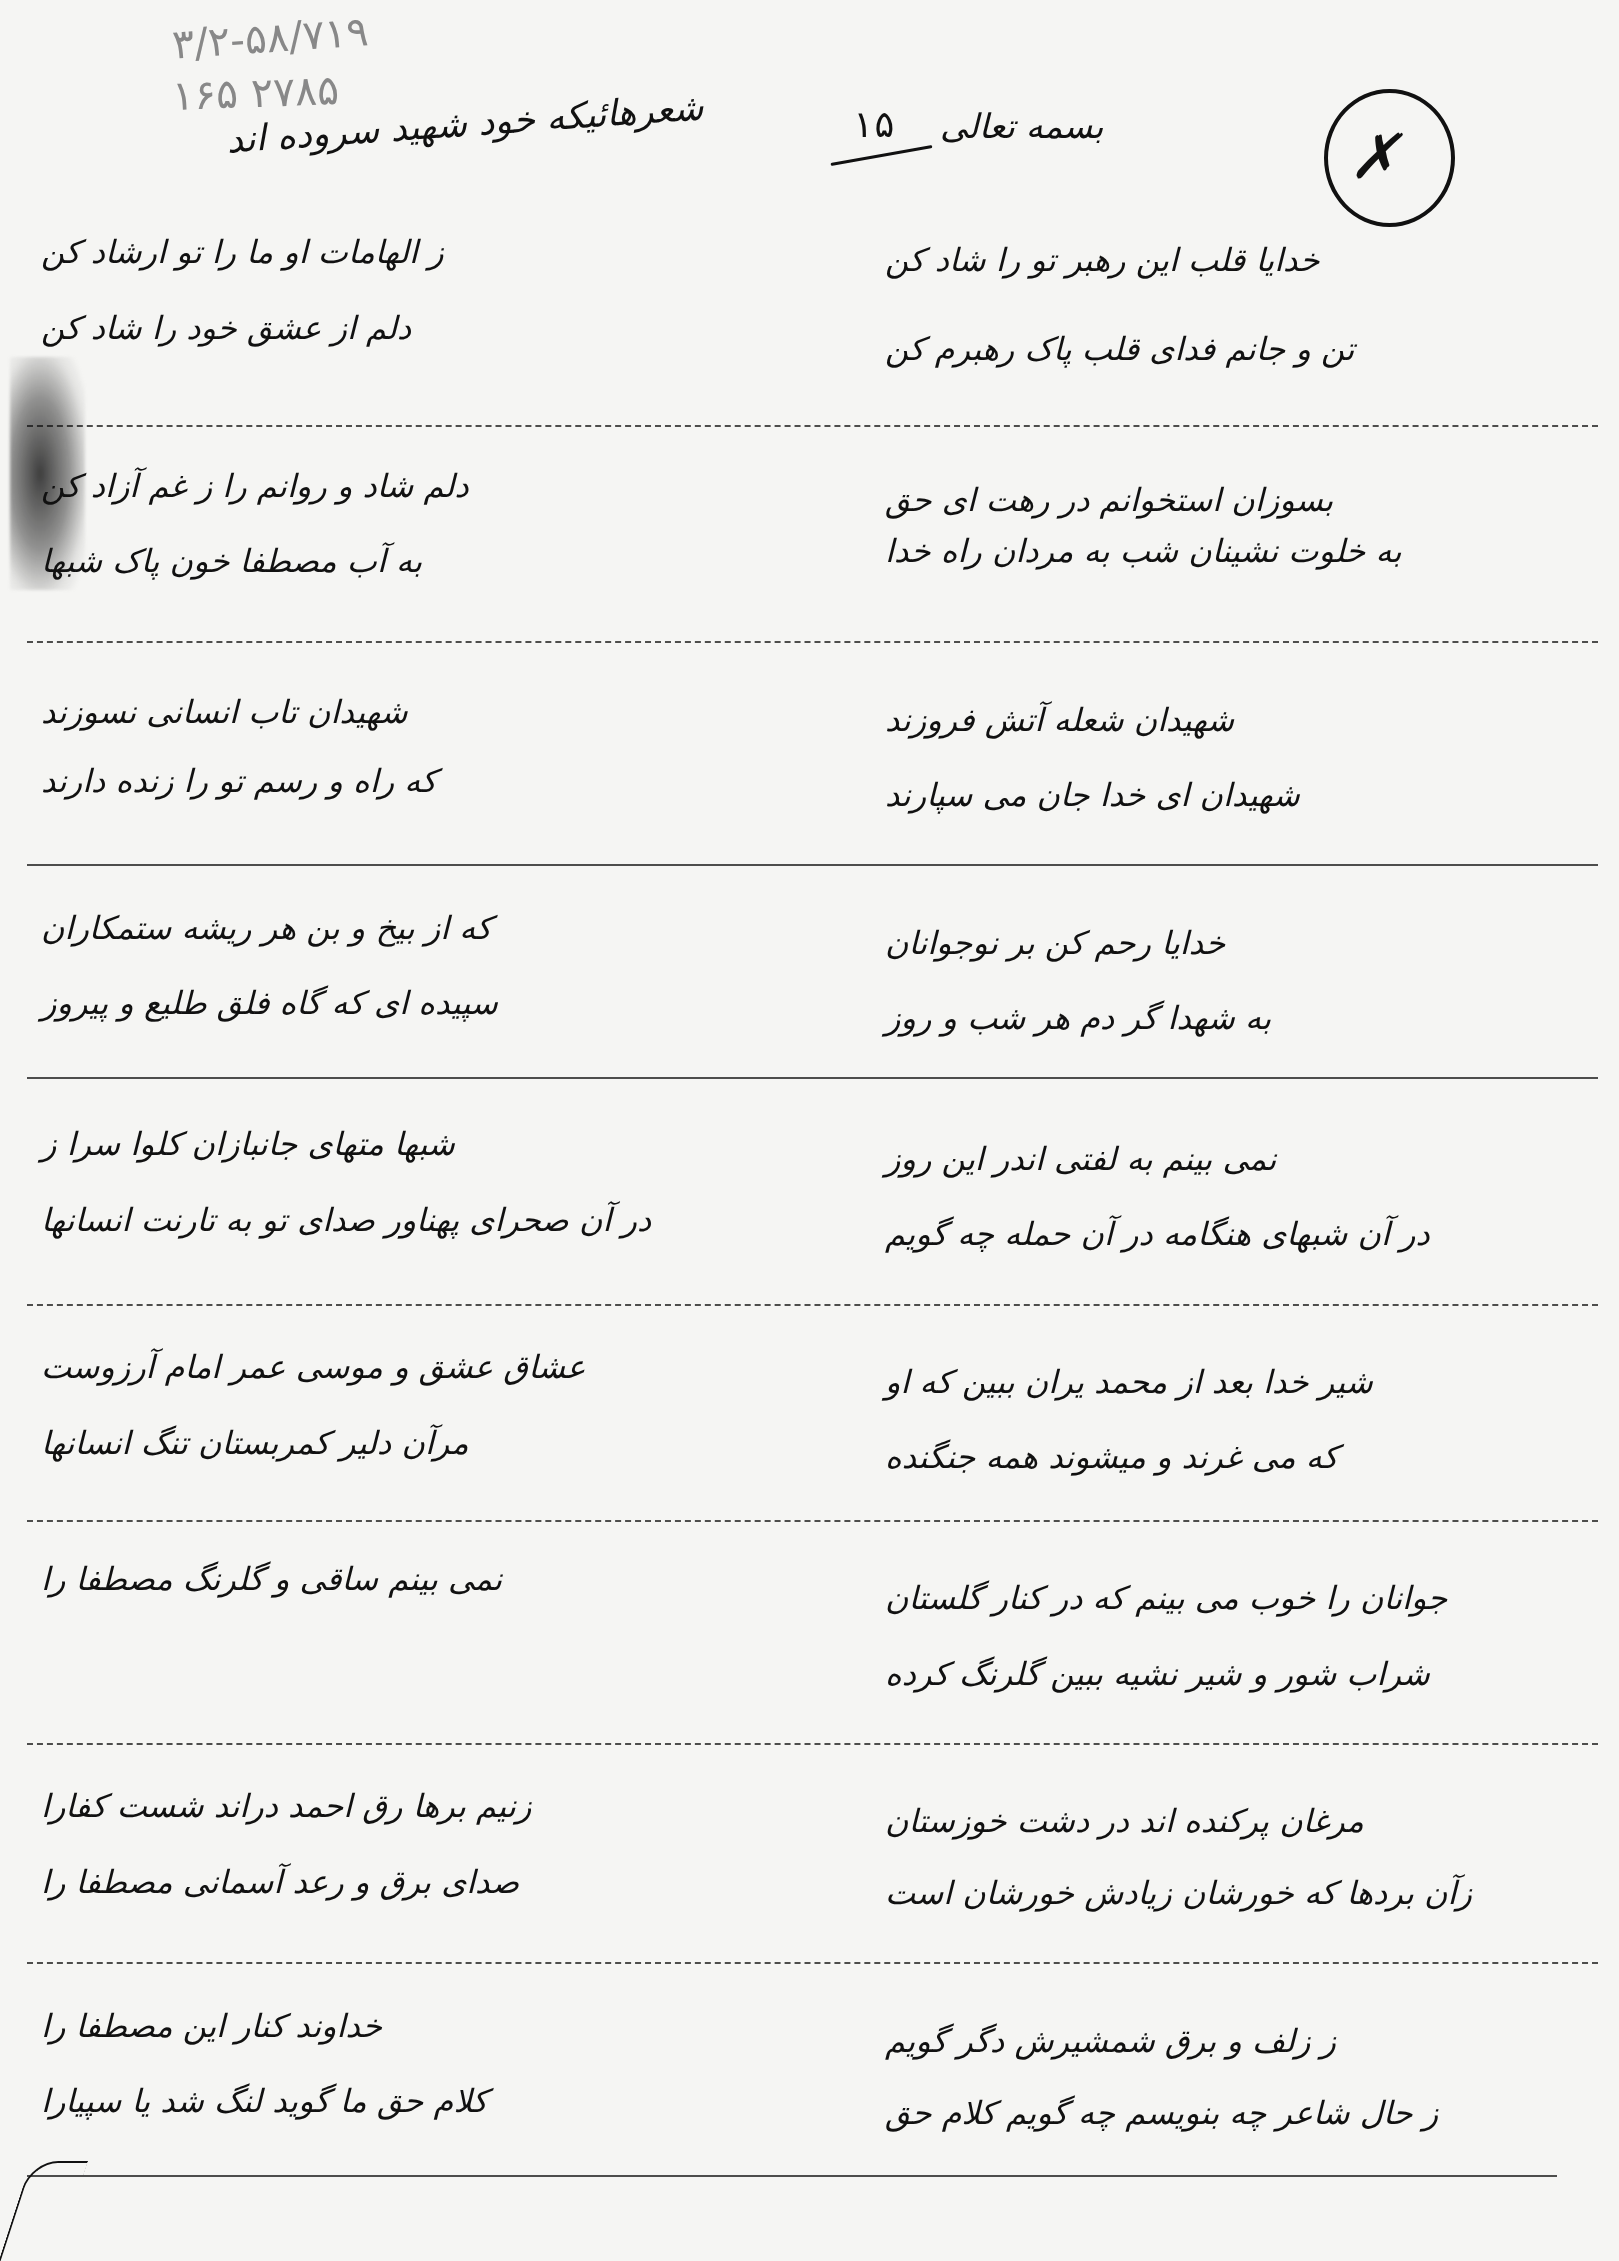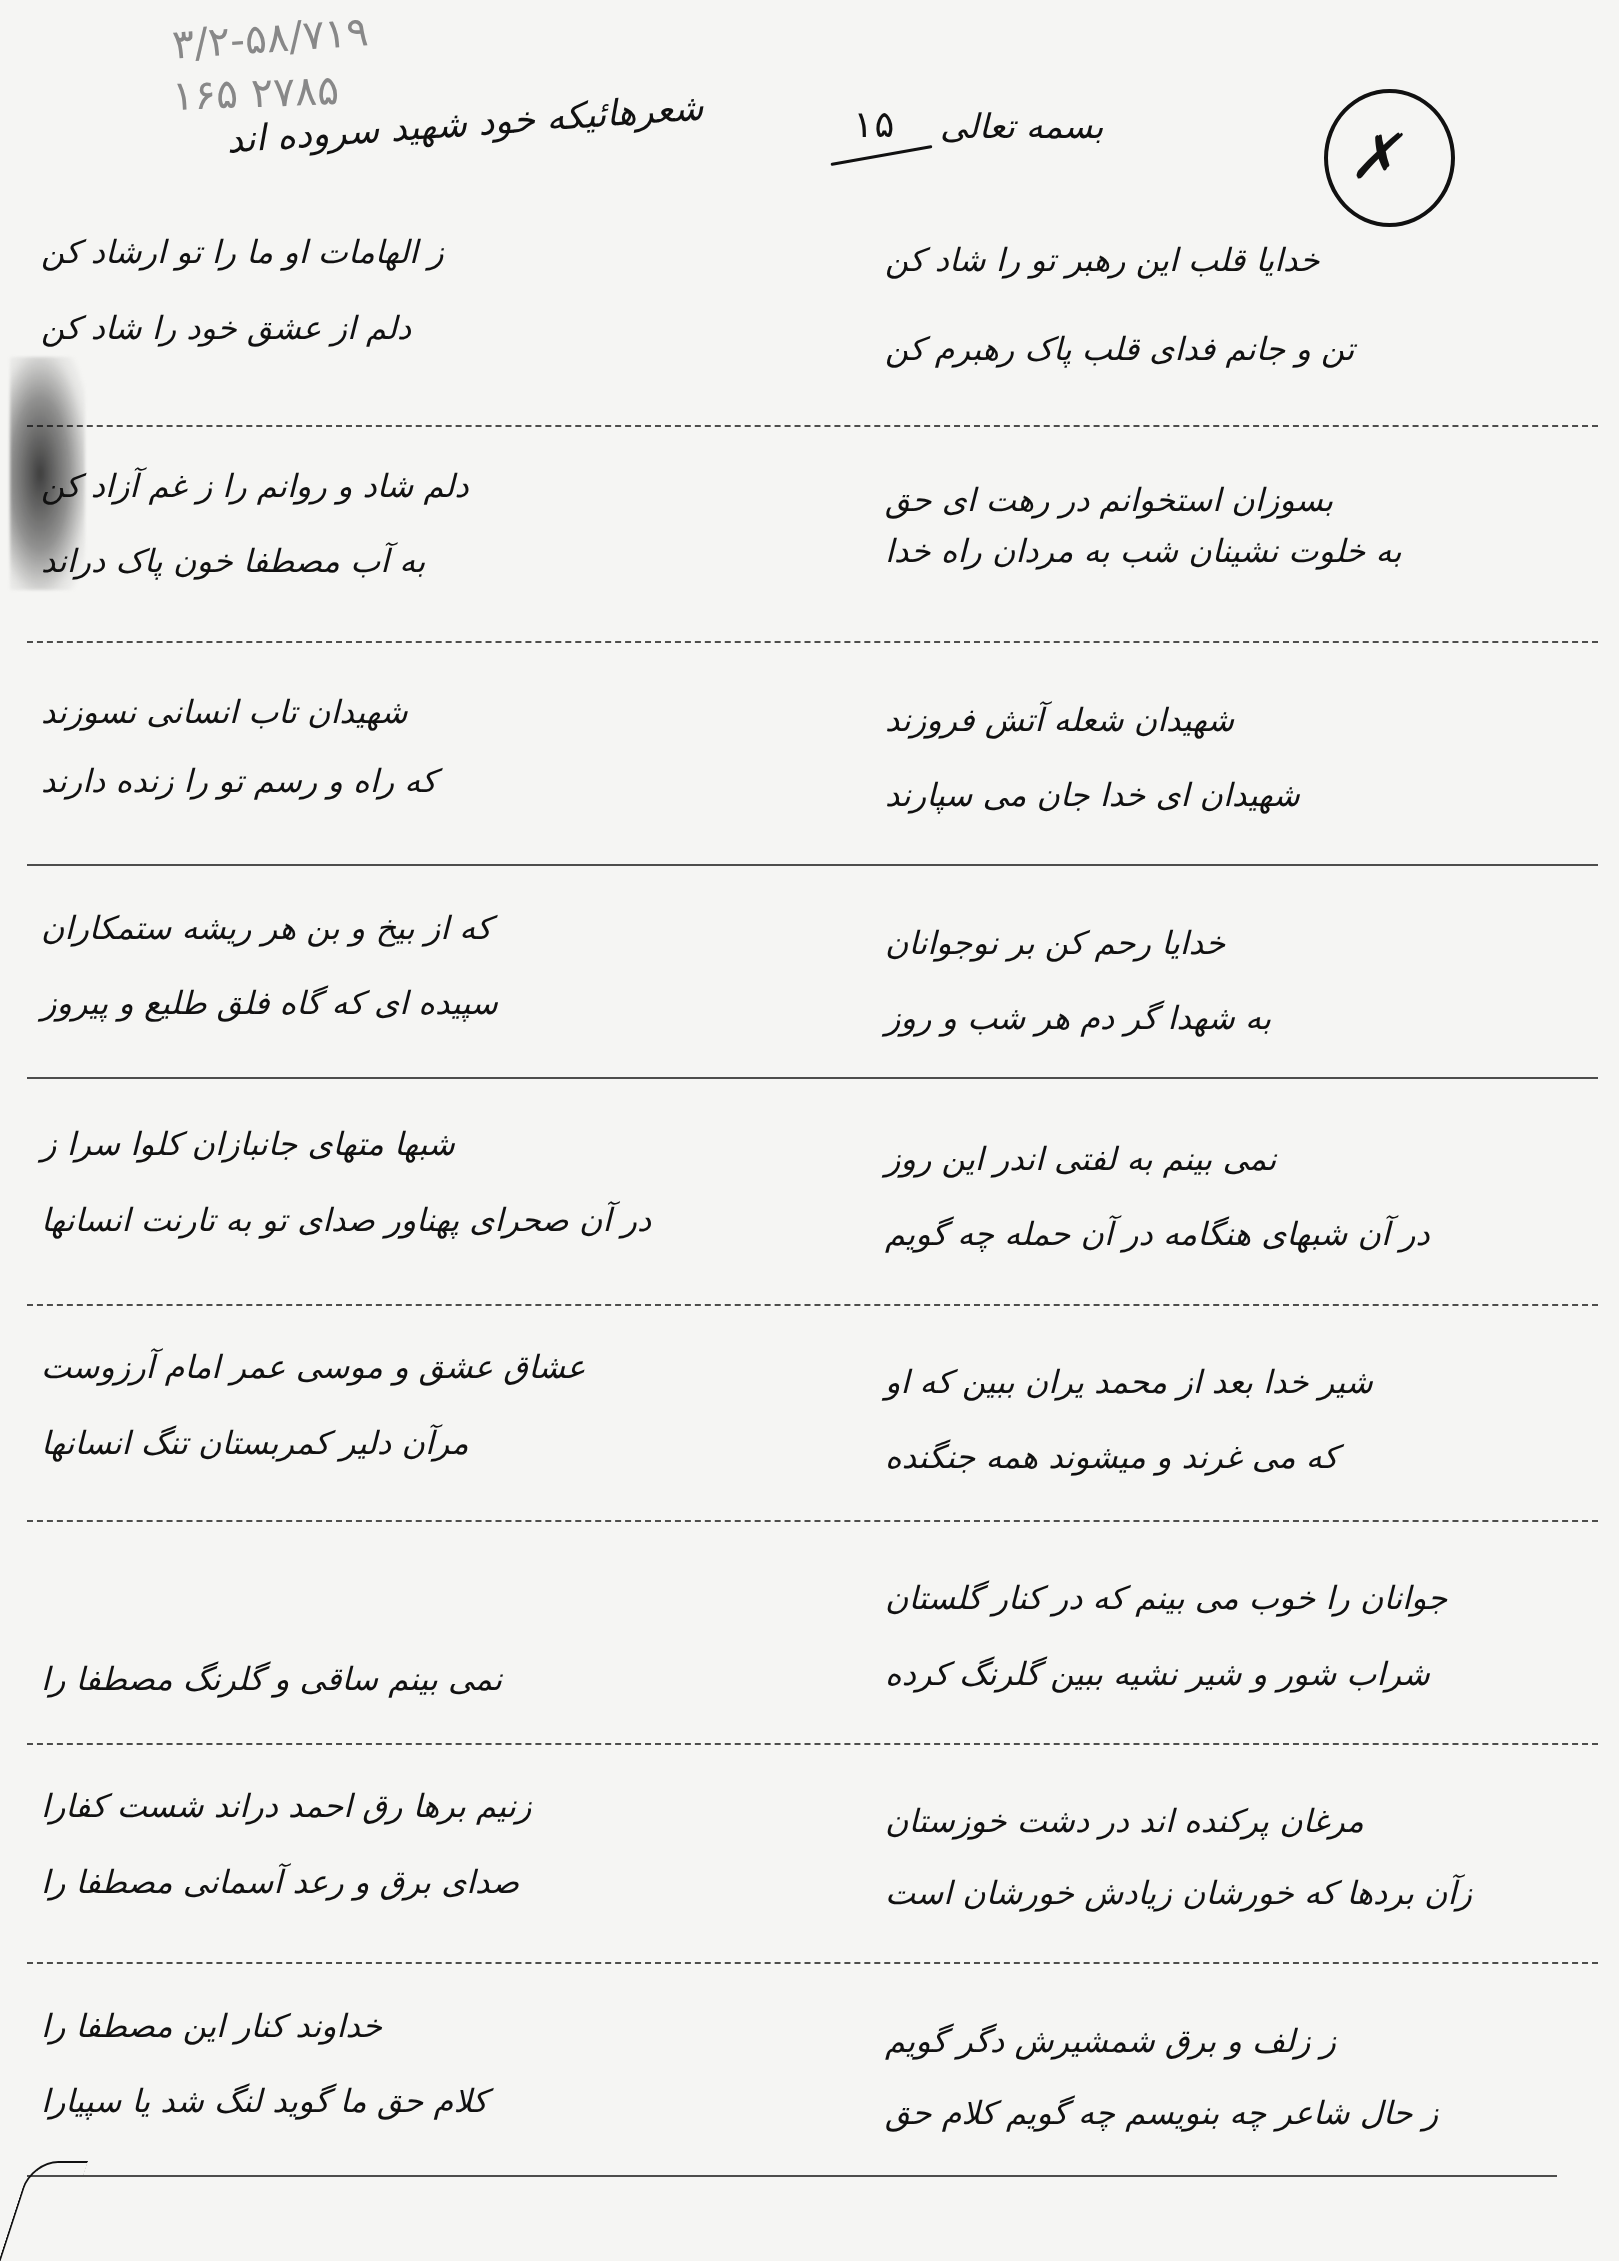--- a/index.html
+++ b/index.html
@@ -77,21 +77,21 @@
 
   <div class="verse col-right" style="top:233px">خدایا قلب این رهبر تو را شاد کن</div>
   <div class="verse col-right" style="top:322px">تن و جانم فدای قلب پاک رهبرم کن</div>
   <div class="verse col-left" style="top:233px">ز الهامات او ما را تو ارشاد کن</div>
   <div class="verse col-left" style="top:309px">دلم از عشق خود را شاد کن</div>
   <div class="rule" style="top:425px"></div>
 
   <div class="verse col-right" style="top:473px">بسوزان استخوانم در رهت ای حق</div>
   <div class="verse col-right" style="top:524px">به خلوت نشینان شب به مردان راه خدا</div>
   <div class="verse col-left" style="top:467px">دلم شاد و روانم را ز غم آزاد کن</div>
-  <div class="verse col-left" style="top:542px">به آب مصطفا خون پاک دراند</div>
+  <div class="verse col-left" style="top:542px">به آب مصطفا خون پاک شبها</div>
   <div class="rule" style="top:641px"></div>
 
   <div class="verse col-right" style="top:693px">شهیدان شعله آتش فروزند</div>
   <div class="verse col-right" style="top:768px">شهیدان ای خدا جان می سپارند</div>
   <div class="verse col-left" style="top:693px">شهیدان تاب انسانی نسوزند</div>
   <div class="verse col-left" style="top:762px">که راه و رسم تو را زنده دارند</div>
   <div class="rule solid" style="top:864px"></div>
 
   <div class="verse col-right" style="top:916px">خدایا رحم کن بر نوجوانان</div>
   <div class="verse col-right" style="top:991px">به شهدا گر دم هر شب و روز</div>
@@ -106,21 +106,21 @@
   <div class="rule" style="top:1304px"></div>
 
   <div class="verse col-right" style="top:1355px">شیر خدا بعد از محمد یران ببین که او</div>
   <div class="verse col-right" style="top:1430px">که می غرند و میشوند همه جنگنده</div>
   <div class="verse col-left" style="top:1348px">عشاق عشق و موسی عمر امام آرزوست</div>
   <div class="verse col-left" style="top:1424px">مرآن دلیر کمربستان تنگ انسانها</div>
   <div class="rule" style="top:1520px"></div>
 
   <div class="verse col-right" style="top:1571px">جوانان را خوب می بینم که در کنار گلستان</div>
   <div class="verse col-right" style="top:1647px">شراب شور و شیر نشیه ببین گلرنگ کرده</div>
-  <div class="verse col-left" style="top:1660px">نمی بینم ساقی و گلرنگ مصطفا را</div>
+  <div class="verse col-left" style="top:1560px">نمی بینم ساقی و گلرنگ مصطفا را</div>
   <div class="rule" style="top:1743px"></div>
 
   <div class="verse col-right" style="top:1794px">مرغان پرکنده اند در دشت خوزستان</div>
   <div class="verse col-right" style="top:1866px">زآن بردها که خورشان زیادش خورشان است</div>
   <div class="verse col-left" style="top:1787px">زنیم برها رق احمد دراند شست کفارا</div>
   <div class="verse col-left" style="top:1863px">صدای برق و رعد آسمانی مصطفا را</div>
   <div class="rule" style="top:1962px"></div>
 
   <div class="verse col-right" style="top:2014px">ز زلف و برق شمشیرش دگر گویم</div>
   <div class="verse col-right" style="top:2086px">ز حال شاعر چه بنویسم چه گویم کلام حق</div>

